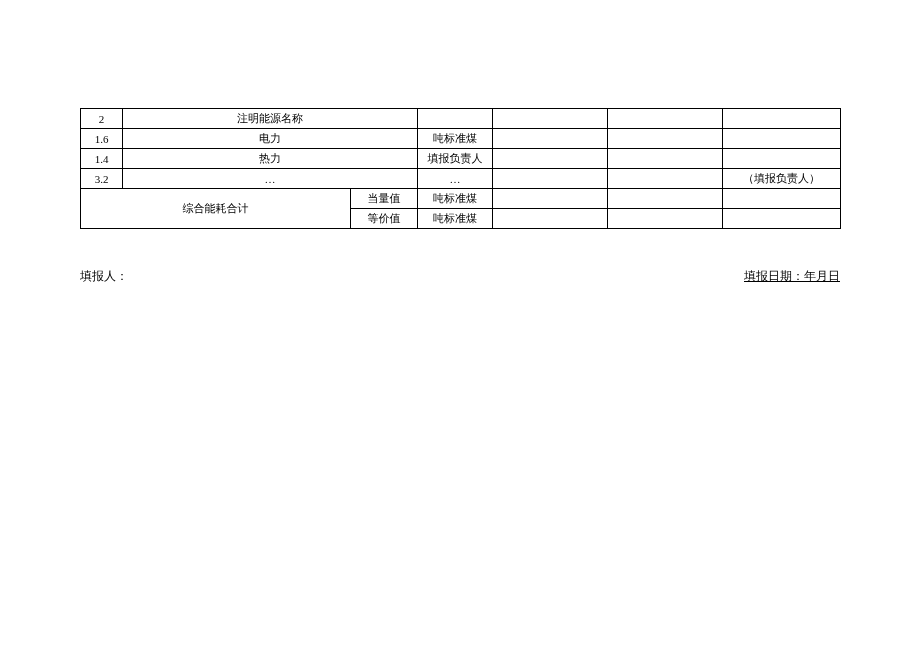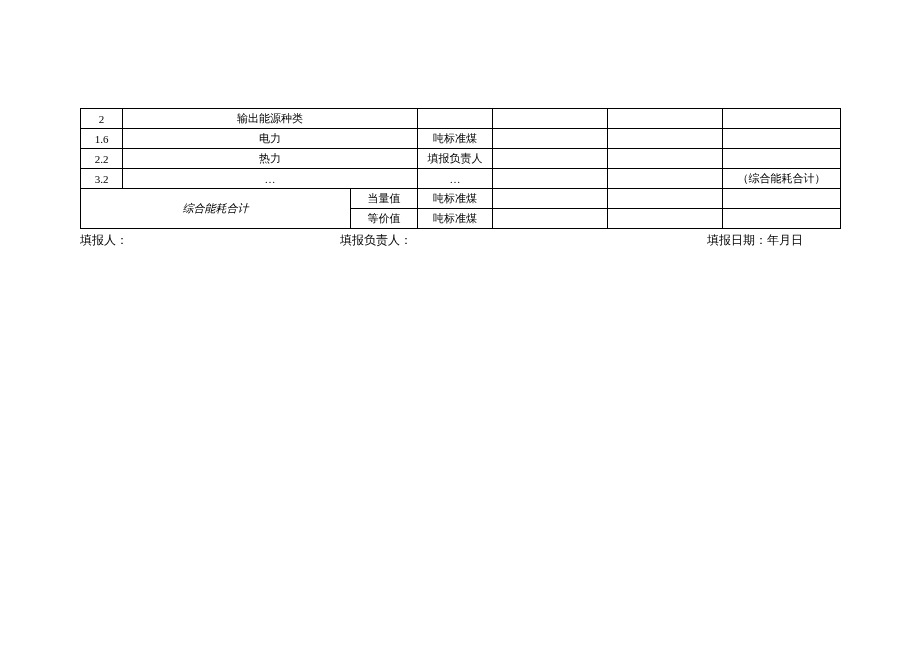--- a/index.html
+++ b/index.html
@@ -51,90 +51,90 @@
     .footer-row {
       position: absolute;
       left: 80px;
       top: 232px;
       width: 760px;
       font-size: 12px;
       display: flex;
     }
     .footer-item {
       white-space: nowrap;
+      margin-top: 36px;
     }
     .f1 { flex: 0 0 260px; }
     .f2 { flex: 0 0 300px; }
-    .f3 { flex: 1; text-align: center; padding-left: 30px; }
+    .f3 { flex: 1; text-align: right; padding-left: 30px; text-decoration: underline; }
   </style>
 </head>
 <body>
 
 <div class="page">
   <div class="table-wrap">
     <table>
       <colgroup>
         <col class="col-idx">
         <col class="col-name">
         <col class="col-sub">
         <col class="col-unit">
         <col class="col-v1">
         <col class="col-v2">
         <col class="col-note">
       </colgroup>
       <tbody>
         <tr>
           <td>2</td>
-          <td colspan="2">输出能源种类</td>
+          <td colspan="2">注明能源名称</td>
           <td></td>
           <td></td>
           <td></td>
           <td></td>
         </tr>
         <tr>
           <td>1.6</td>
           <td colspan="2">电力</td>
           <td>吨标准煤</td>
           <td></td>
           <td></td>
           <td></td>
         </tr>
         <tr>
-          <td>2.2</td>
+          <td>1.4</td>
           <td colspan="2">热力</td>
           <td>填报负责人</td>
           <td></td>
           <td></td>
           <td></td>
         </tr>
         <tr>
           <td>3.2</td>
           <td colspan="2">…</td>
           <td>…</td>
           <td></td>
           <td></td>
-          <td>（综合能耗合计）</td>
+          <td>（填报负责人）</td>
         </tr>
         <tr>
-          <td rowspan="2" colspan="2" style="font-weight:normal;font-style:italic;">综合能耗合计</td>
+          <td rowspan="2" colspan="2" style="font-weight:normal;">综合能耗合计</td>
           <td>当量值</td>
           <td>吨标准煤</td>
           <td></td>
           <td></td>
           <td></td>
         </tr>
         <tr>
           <td>等价值</td>
           <td>吨标准煤</td>
           <td></td>
           <td></td>
           <td></td>
         </tr>
       </tbody>
     </table>
   </div>
 
   <div class="footer-row">
     <span class="footer-item f1">填报人：</span>
-    <span class="footer-item f2">填报负责人：</span>
     <span class="footer-item f3">填报日期：年月日</span>
   </div>
 </div>
 
 </body></html>

